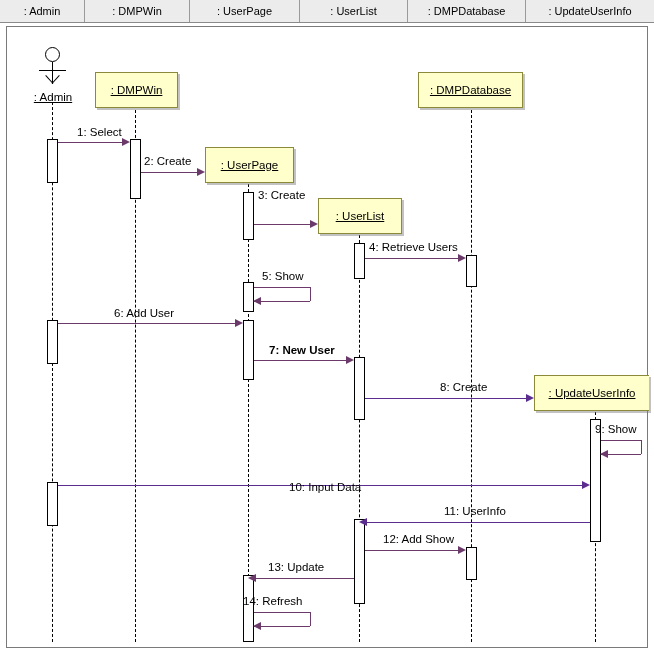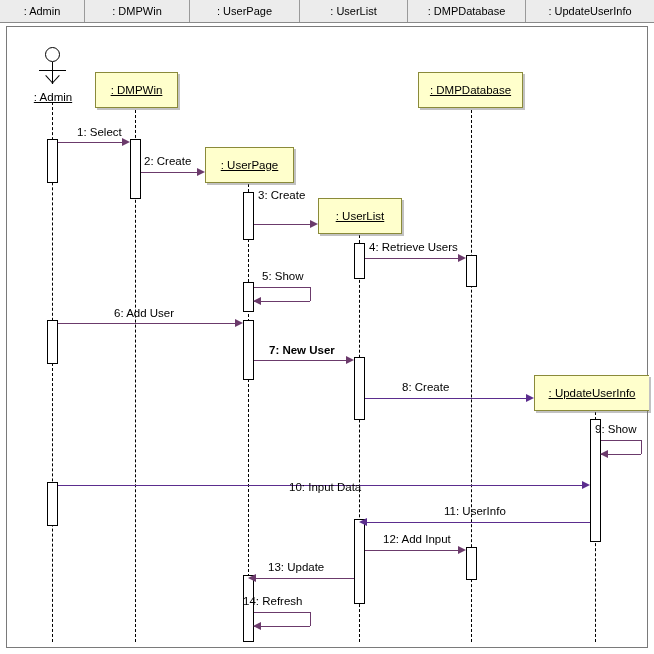--- a/index.html
+++ b/index.html
@@ -187,41 +187,41 @@
     <div class="msg" style="left:51px;top:296px;width:177px;"></div>
     <div class="arrowhead right" style="left:228px;top:292px;"></div>
     <div class="msglabel" style="left:107px;top:280px;">6: Add User</div>
 
     <div class="msg" style="left:247px;top:333px;width:92px;"></div>
     <div class="arrowhead right" style="left:339px;top:329px;"></div>
     <div class="msglabel" style="left:262px;top:317px;font-weight:bold;">7: New User</div>
 
     <div class="msg purple" style="left:358px;top:371px;width:161px;"></div>
     <div class="arrowhead purple right" style="left:519px;top:367px;"></div>
-    <div class="msglabel" style="left:395px;top:354px;">8: Create</div>
+    <div class="msglabel" style="left:433px;top:354px;">8: Create</div>
 
     <div class="selfmsg" style="left:594px;top:413px;">
       <div class="top" style="width:40px;"></div>
       <div class="side" style="left:40px;height:14px;"></div>
       <div class="bot" style="top:14px;width:40px;"></div>
       <div class="arrowhead left" style="left:-1px;top:10px;"></div>
     </div>
     <div class="msglabel" style="left:588px;top:396px;">9: Show</div>
 
     <div class="msg purple" style="left:51px;top:458px;width:524px;"></div>
     <div class="arrowhead purple right" style="left:575px;top:454px;"></div>
     <div class="msglabel" style="left:282px;top:441px;margin-top:13px;">10: Input Data</div>
 
     <div class="msg purple" style="left:360px;top:495px;width:223px;"></div>
     <div class="arrowhead purple left" style="left:352px;top:491px;"></div>
     <div class="msglabel" style="left:437px;top:478px;">11: UserInfo</div>
 
     <div class="msg" style="left:358px;top:523px;width:93px;"></div>
     <div class="arrowhead right" style="left:451px;top:519px;"></div>
-    <div class="msglabel" style="left:376px;top:506px;">12: Add Input</div>
+    <div class="msglabel" style="left:376px;top:506px;">12: Add Show</div>
 
     <div class="msg" style="left:249px;top:551px;width:98px;"></div>
     <div class="arrowhead left" style="left:241px;top:547px;"></div>
     <div class="msglabel" style="left:261px;top:534px;">13: Update</div>
 
     <div class="selfmsg" style="left:247px;top:585px;">
       <div class="top" style="width:56px;"></div>
       <div class="side" style="left:56px;height:14px;"></div>
       <div class="bot" style="top:14px;width:56px;"></div>
       <div class="arrowhead left" style="left:-1px;top:10px;"></div>

